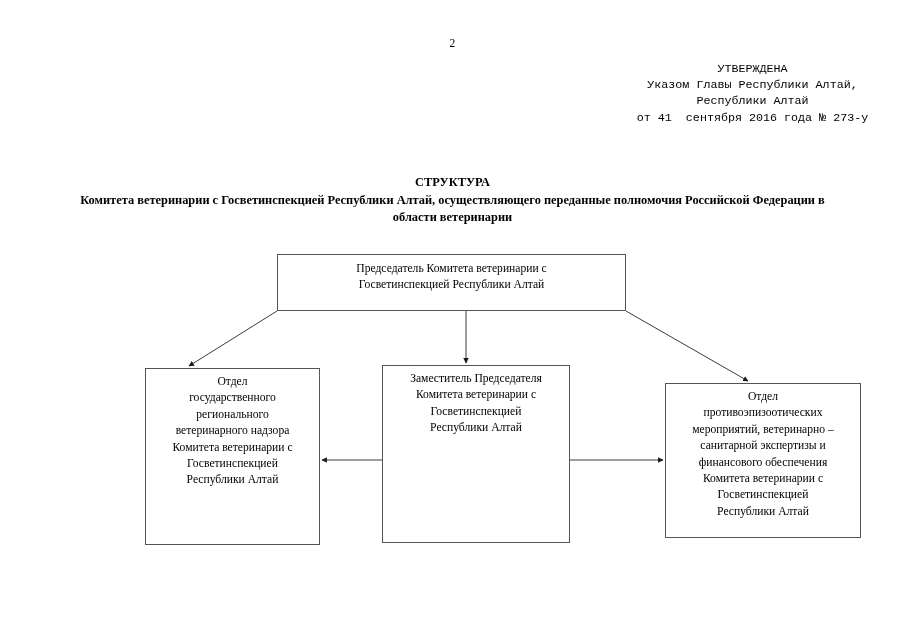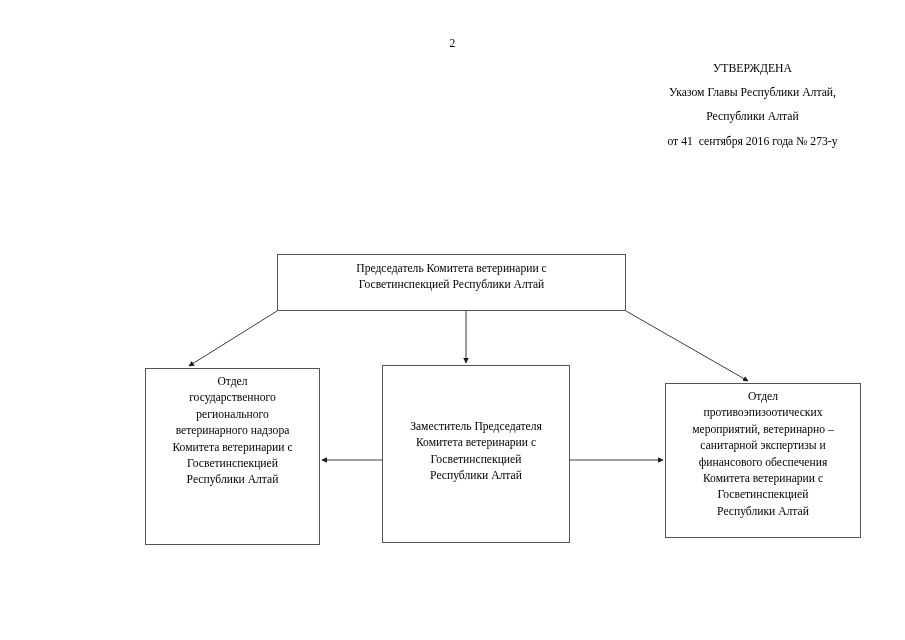--- a/index.html
+++ b/index.html
@@ -32,28 +32,28 @@
 
   
   .approval-block {
     position: absolute;
     left: 605px;
     top: 61px;
     width: 295px;
     text-align: center;
     font-size: 11.7px;
     line-height: 16.2px;
+    font-family: Liberation Mono, monospace;
   }
   .approval-block .approval-heading {
     display: block;
   }
   .approval-block .approval-line {
     display: block;
     white-space: pre;
-    margin-top: 8px;
   }
 
   
   .doc-title {
     position: absolute;
     left: 0;
     top: 174px;
     width: 905px;
     text-align: center;
     font-weight: bold;
@@ -122,21 +122,20 @@
 
   
   #node-deputy {
     left: 382px;
     top: 365px;
     width: 188px;
     height: 178px;
   }
   #node-deputy .node-text {
     padding-top: 5px;
-    margin-top: 48px;
   }
 
   
   #node-antiepizootic {
     left: 665px;
     top: 383px;
     width: 196px;
     height: 155px;
   }
   #node-antiepizootic .node-text {
@@ -150,20 +149,24 @@
 
   <div class="page-number">2</div>
 
   <div class="approval-block">
     <span class="approval-heading">УТВЕРЖДЕНА</span>
     <span class="approval-line">Указом Главы Республики Алтай,</span>
     <span class="approval-line">Республики Алтай</span>
     <span class="approval-line">от 41  сентября 2016 года № 273-у</span>
   </div>
 
+  <div class="doc-title">
+    <span class="title-main">СТРУКТУРА</span>
+    <span class="title-sub">Комитета ветеринарии с Госветинспекцией Республики Алтай, осуществляющего переданные полномочия Российской Федерации в области ветеринарии</span>
+  </div>
 
   <div class="diagram">
 
     <svg width="905" height="640">
       <defs>
         <marker id="arrow" viewBox="0 0 10 10" refX="9" refY="5" markerWidth="5.5" markerHeight="5.5" orient="auto-start-reverse">
           <path d="M 0 0 L 10 5 L 0 10 z" fill="#1a1a1a"></path>
         </marker>
       </defs>
 

